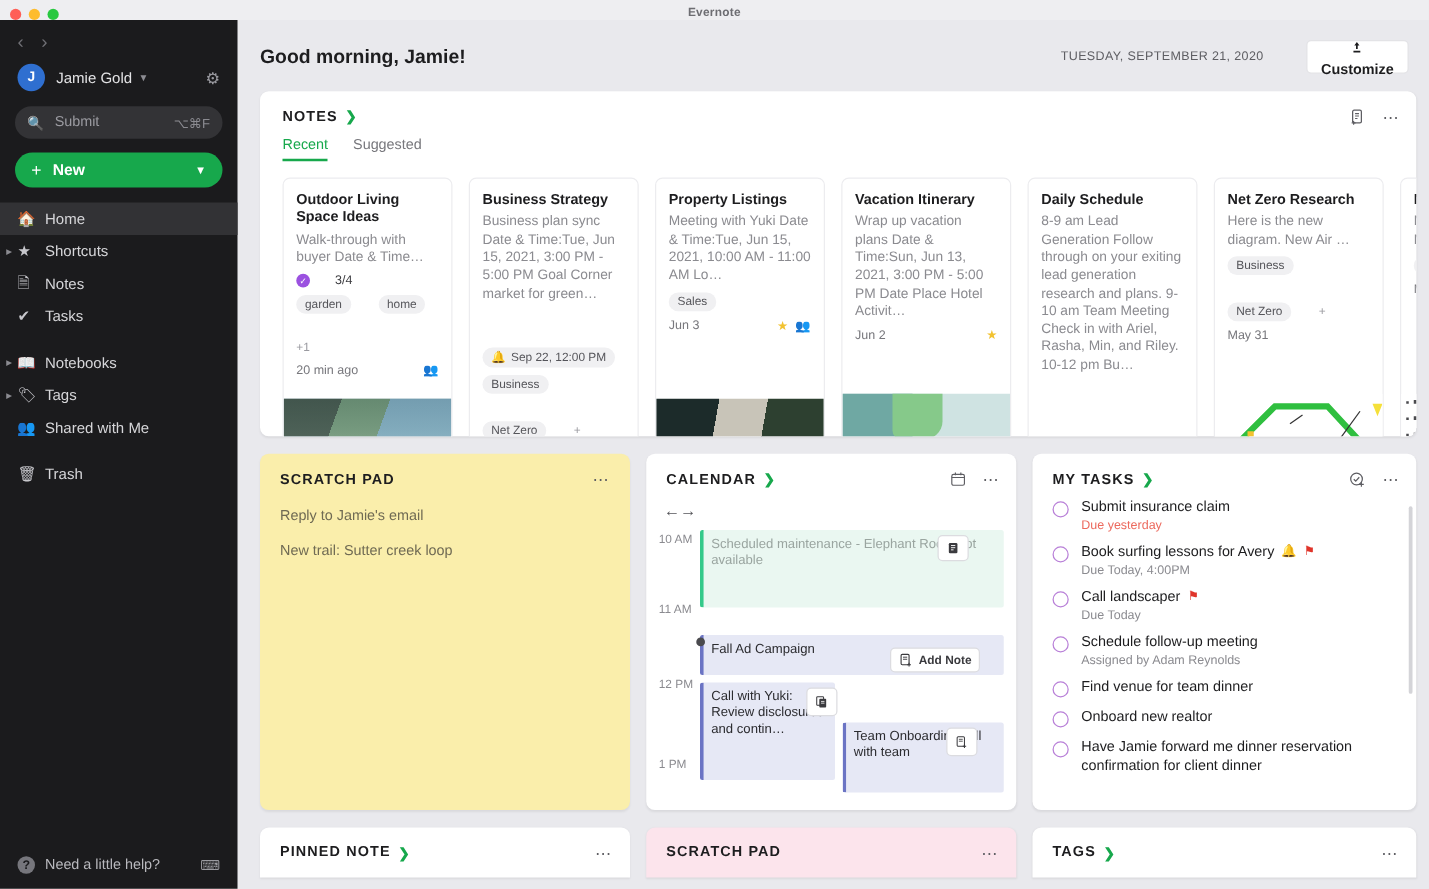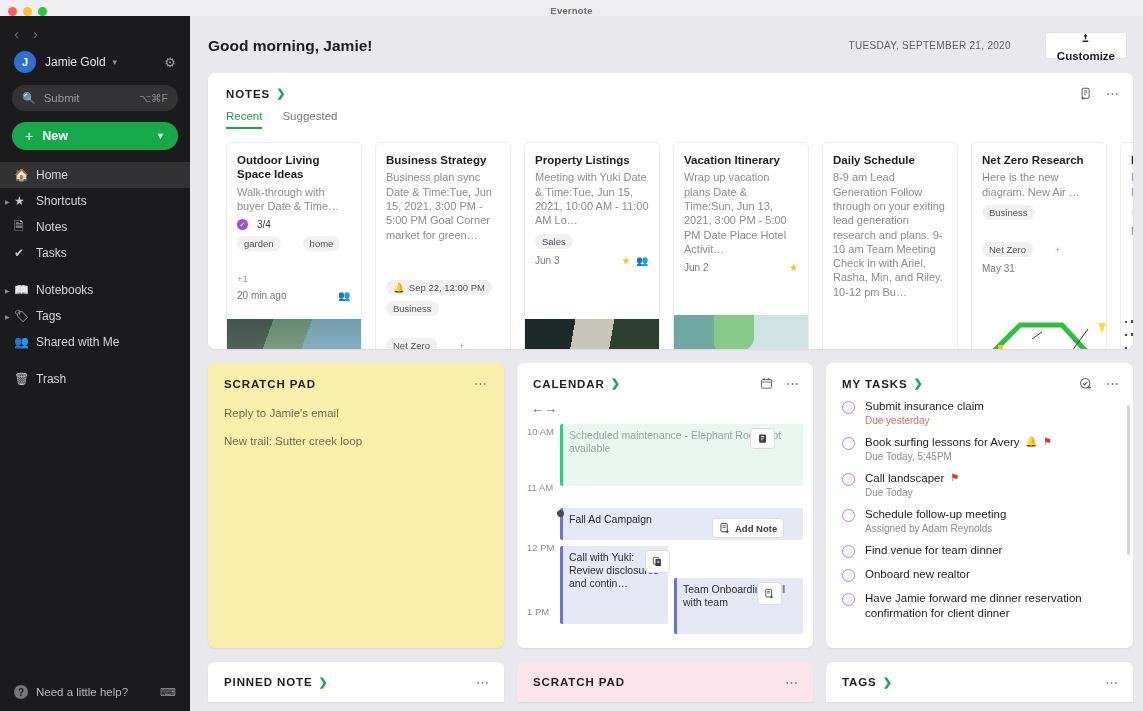--- a/index.html
+++ b/index.html
@@ -102,21 +102,21 @@
     border-radius: 6px; overflow: hidden; height: 236px; position: relative; cursor: pointer;
   }
   .ncbody { padding: 10px 10px 0 10px; }
   .nctitle { font-size: 11.5px; font-weight: 700; color: #1d1d1f; line-height: 1.25; }
   .ncsnip { font-size: 11px; color: #8b8b90; line-height: 1.3; margin-top: 3px; }
   .ncmeta { padding: 0 10px; position: absolute; bottom: 0; left: 0; right: 0; }
   .chiprow { display: flex; align-items: center; gap: 22px; margin-top: 6px; flex-wrap: wrap; }
   .chip { background: #f0f0f2; border-radius: 9px; padding: 2px 7px; font-size: 9.5px; color: #55555a; }
   .chip.rem { display: flex; align-items: center; gap: 4px; }
   .plus1 { font-size: 9.5px; color: #9a9aa0; }
-  .taskbadge { display: flex; align-items: center; gap: 9px; font-size: 10px; color: #3a3a3e; margin-top: 6px; }
+  .taskbadge { display: flex; align-items: center; gap: 20px; font-size: 10px; color: #3a3a3e; margin-top: 6px; }
   .tbdot { width: 11px; height: 11px; border-radius: 50%; background: #9b51e0; color:#fff;
            font-size: 7px; display: flex; align-items: center; justify-content: center; }
   .daterow { display: flex; align-items: center; margin-top: 6px; padding-bottom: 7px; }
   .dtxt { font-size: 10px; color: #77777c; }
   .dicons { margin-left: auto; display: flex; gap: 6px; font-size: 10px; }
   .star { color: #f2c230; }
   .shared { color: #17a84c; }
   .thumb { height: 58px; width: 100%; }
   .thumb.pool { background:
       linear-gradient(180deg,#4f7a8c 0%,#6f9aa8 40%,#bcd6dd 100%);
@@ -592,21 +592,21 @@
             <div class="tsub overdue">Due yesterday</div>
           </div>
         </div>
         <div class="titem">
           <span class="tcircle"></span>
           <div class="tbody">
             <div class="ttext"><span>Book surfing lessons for Avery</span><span class="tflags">
                   <span style="color:#2f7fe0;">🔔</span>
                   <span style="color:#e0342a;">⚑</span>
                 </span></div>
-            <div class="tsub normal">Due Today, 5:45PM</div>
+            <div class="tsub normal">Due Today, 4:00PM</div>
           </div>
         </div>
         <div class="titem">
           <span class="tcircle"></span>
           <div class="tbody">
             <div class="ttext"><span>Call landscaper</span><span class="tflags">
                   <span style="color:#e0342a;">⚑</span>
                 </span></div>
             <div class="tsub normal">Due Today</div>
           </div>

